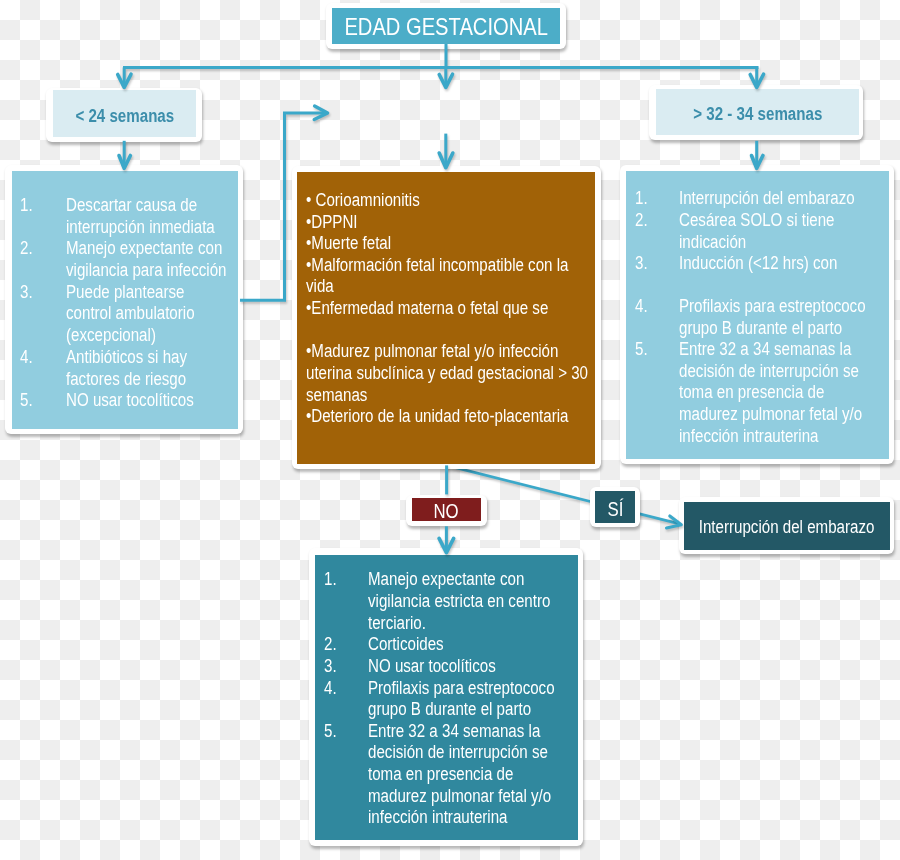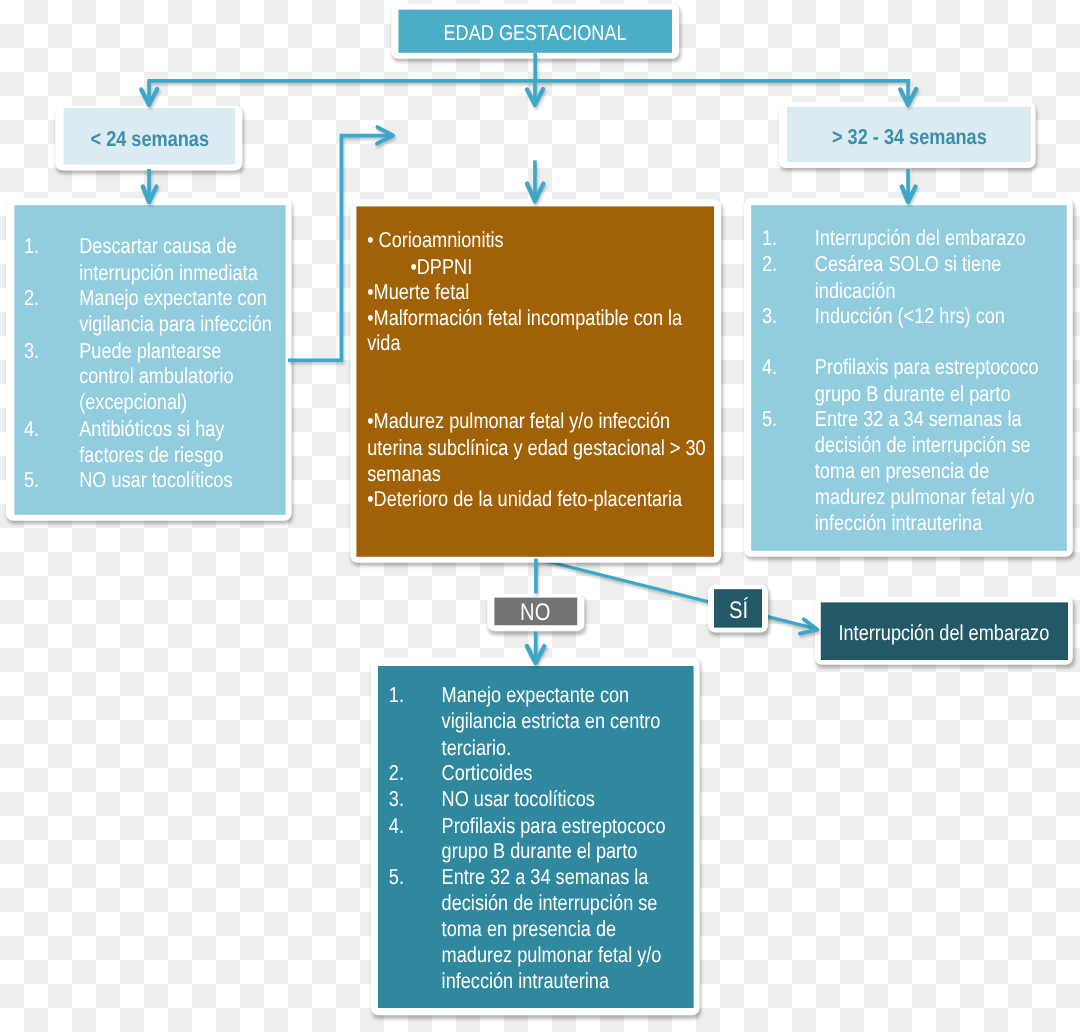--- a/index.html
+++ b/index.html
@@ -18,21 +18,21 @@
           box-shadow: 1px 2.5px 3px rgba(0,0,0,0.28); }
   .fill { position:absolute; box-sizing:border-box; display:flex; }
   svg.links { position:absolute; left:0; top:0; width:900px; height:860px; overflow:visible;
                filter:drop-shadow(1px 2px 1px rgba(0,0,0,0.22)); }
 
   
   .nw { display:inline-block; transform:scaleX(0.84); transform-origin:0 0; white-space:nowrap; }
   .nwc { display:inline-block; transform:scaleX(0.84); transform-origin:50% 50%; white-space:nowrap; }
 
   
-  .hdr-title { justify-content:center; align-items:center; color:#fff; font-size:18px; padding-top:2px; }
+  .hdr-title { justify-content:center; align-items:center; color:#fff; font-size:24px; padding-top:2px; }
   
   .branch-lbl { justify-content:center; align-items:center; color:#3C8EAB;
                 font-size:18px; font-weight:bold; padding-top:5px; }
   
   .listbox { color:#ffffff; font-size:18px; position:relative; display:block; }
   .listbox .row { position:absolute; height:18px; line-height:18px; }
   .tag { justify-content:center; align-items:center; color:#fff; font-size:18px; padding-top:2px; }
 
   
   #n-title { left:325.5px; top:2.5px; width:240px; height:46.5px; }
@@ -49,21 +49,21 @@
   #n-left { left:4.7px; top:164.5px; width:238.6px; height:269.4px; }
   #n-left .fill { left:7px; top:6.4px; width:226.6px; height:258.2px; background:#91CDDF; }
 
   #n-center { left:292.3px; top:165.5px; width:308.3px; height:303px; }
   #n-center .fill { left:4.9px; top:6.2px; width:298.2px; height:292px; background:#a16207; }
 
   #n-right { left:620.1px; top:165.2px; width:273.9px; height:298.6px; }
   #n-right .fill { left:6.2px; top:6px; width:262.5px; height:288.3px; background:#91CDDF; }
 
   #n-no { left:406.1px; top:495px; width:81.1px; height:31.1px; }
-  #n-no .fill { left:5.6px; top:3.3px; width:69.4px; height:22.8px; background:#737373; font-size:20px; padding-top:3px; }
+  #n-no .fill { left:5.6px; top:3.3px; width:69.4px; height:22.8px; background:#7f1d1d; font-size:20px; padding-top:3px; }
   #n-si { left:589.8px; top:486.7px; width:50.2px; height:40.4px; }
   #n-si .fill { left:5.3px; top:4.4px; width:40px; height:31.6px; background:#235866; font-size:20px; padding-top:6px; }
   #n-out { left:679px; top:497px; width:214.8px; height:57.3px; }
   #n-out .fill { left:5px; top:5.2px; width:206px; height:47.8px; background:#235866; }
 
   #n-bottom { left:308.6px; top:547.9px; width:274.7px; height:297.9px; }
   #n-bottom .fill { left:6.4px; top:6.8px; width:263.4px; height:285.8px; background:#30889E; }
 </style>
 </head>
 <body>
@@ -109,24 +109,25 @@
         <div class="row" style="left: 54px; top: 176.93px;"><span class="nw">Antibióticos si hay</span></div>
         <div class="row" style="left: 54px; top: 198.62px;"><span class="nw">factores de riesgo</span></div>
         <div class="row" style="left: 8px; top: 220.31px;"><span class="nw">5.</span></div>
         <div class="row" style="left: 54px; top: 220.31px;"><span class="nw">NO usar tocolíticos</span></div>
       </div>
   </div>
 
   <div class="node" id="n-center">
     <div class="fill listbox">
         <div class="row" style="left: 9.2px; top: 19.2px;"><span class="nw">• Corioamnionitis</span></div>
-        <div class="row" style="left: 9.2px; top: 40.85px; margin-left: 36px;"><span class="nw">•DPPNI</span></div>
+        <div class="row" style="left: 9.2px; top: 40.85px;"><span class="nw">•DPPNI</span></div>
         <div class="row" style="left: 9.2px; top: 62.5px;"><span class="nw">•Muerte fetal</span></div>
         <div class="row" style="left: 9.2px; top: 84.15px;"><span class="nw">•Malformación fetal incompatible con la</span></div>
         <div class="row" style="left: 9.2px; top: 105.8px;"><span class="nw">vida</span></div>
+        <div class="row" style="left: 9.2px; top: 127.45px;"><span class="nw">•Enfermedad materna o fetal que se</span></div>
         <div class="row" style="left: 9.2px; top: 170.75px;"><span class="nw">•Madurez pulmonar fetal y/o infección</span></div>
         <div class="row" style="left: 9.2px; top: 192.4px;"><span class="nw">uterina subclínica y edad gestacional &gt; 30</span></div>
         <div class="row" style="left: 9.2px; top: 214.05px;"><span class="nw">semanas</span></div>
         <div class="row" style="left: 9.2px; top: 235.7px;"><span class="nw">•Deterioro de la unidad feto-placentaria</span></div>
       </div>
   </div>
 
   <div class="node" id="n-right">
     <div class="fill listbox">
         <div class="row" style="left: 9px; top: 18.3px;"><span class="nw">1.</span></div>

